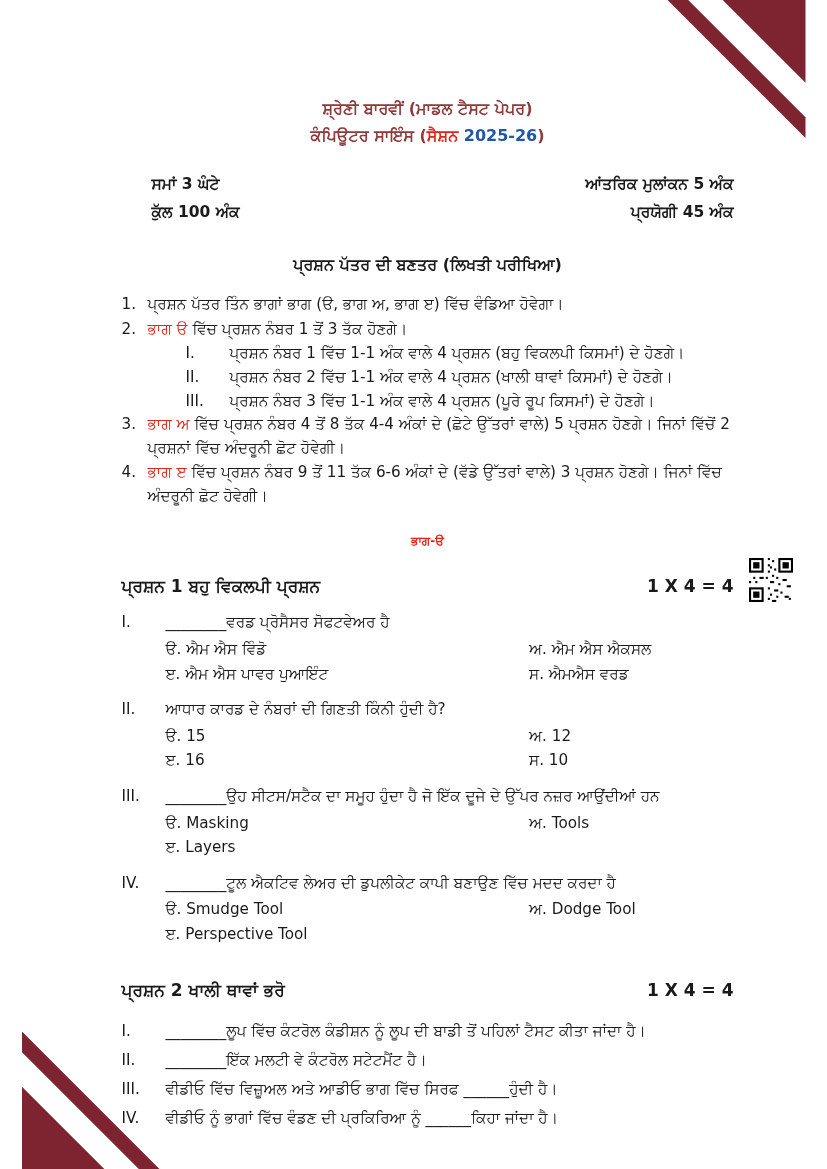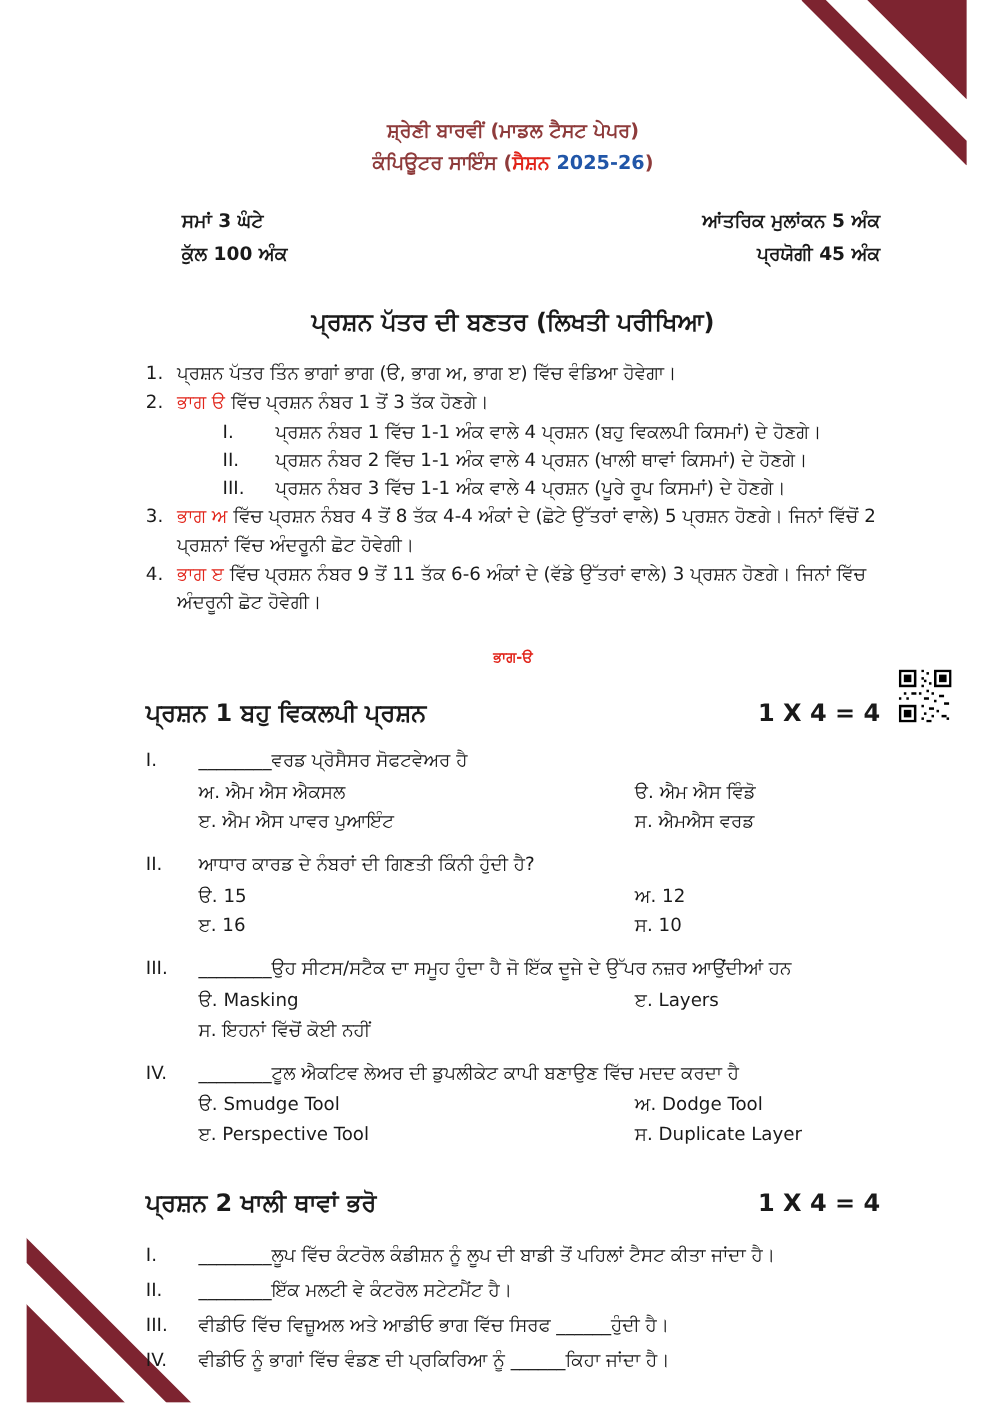--- a/index.html
+++ b/index.html
@@ -40,33 +40,33 @@
   }
 
   .title-block { text-align: center; font-weight: bold; font-size: 16px; color: #8e3b3b; line-height: 1.7; }
   .red  { color: #e1251b; }
   .blue { color: #2156a8; }
 
   .meta { display: flex; justify-content: space-between; margin-top: 22px; font-weight: bold; font-size: 15.5px; margin-left: 30px; }
   .meta-left div, .meta-right div { line-height: 1.78; }
   .meta-right { text-align: right; }
 
-  .structure-heading { text-align: center; font-weight: bold; font-size: 20px; margin-top: 26px; }
+  .structure-heading { text-align: center; font-weight: bold; font-size: 16px; margin-top: 26px; }
 
   .inst { margin-top: 16px; }
   .inst-item { display: flex; margin-bottom: 1px; }
   .inst-num { width: 26px; flex: 0 0 26px; }
   .inst-text { flex: 1; }
   .sub-list { margin-left: 64px; }
   .sub-item { display: flex; }
   .sub-num { width: 44px; flex: 0 0 44px; }
 
   .part-label { text-align: center; font-weight: bold; font-size: 12px; color: #e1251b; margin-top: 24px; }
 
-  .q-header { display: flex; justify-content: space-between; align-items: baseline; font-weight: bold; font-size: 20px; margin-top: 22px; }
+  .q-header { display: flex; justify-content: space-between; align-items: baseline; font-weight: bold; font-size: 17px; margin-top: 22px; }
 
   .q-item { margin-top: 12px; }
   .q-line { display: flex; }
   .q-num { width: 44px; flex: 0 0 44px; }
   .q-text { flex: 1; }
   .opt-grid {
     display: grid;
     grid-template-columns: 64% 36%;
     margin-left: 44px;
     line-height: 1.62;
@@ -202,22 +202,22 @@
     </div>
 
     <div>
 
       <div class="q-item">
         <div class="q-line">
           <span class="q-num">I.</span>
           <span class="q-text">________ਵਰਡ ਪ੍ਰੋਸੈਸਰ ਸੋਫਟਵੇਅਰ ਹੈ</span>
         </div>
         <div class="opt-grid">
+          <span>ੳ. ਐਮ ਐਸ ਵਿੰਡੋ</span>
           <span>ਅ. ਐਮ ਐਸ ਐਕਸਲ</span>
-          <span>ੳ. ਐਮ ਐਸ ਵਿੰਡੋ</span>
           <span>ੲ. ਐਮ ਐਸ ਪਾਵਰ ਪੁਆਇੰਟ</span>
           <span>ਸ. ਐਮਐਸ ਵਰਡ</span>
         </div>
       </div>
 
       <div class="q-item">
         <div class="q-line">
           <span class="q-num">II.</span>
           <span class="q-text">ਆਧਾਰ ਕਾਰਡ ਦੇ ਨੰਬਰਾਂ ਦੀ ਗਿਣਤੀ ਕਿੰਨੀ ਹੁੰਦੀ ਹੈ?</span>
         </div>
@@ -229,35 +229,34 @@
         </div>
       </div>
 
       <div class="q-item">
         <div class="q-line">
           <span class="q-num">III.</span>
           <span class="q-text">________ਉਹ ਸੀਟਸ/ਸਟੈਕ ਦਾ ਸਮੂਹ ਹੁੰਦਾ ਹੈ ਜੋ ਇੱਕ ਦੂਜੇ ਦੇ ਉੱਪਰ ਨਜ਼ਰ ਆਉਂਦੀਆਂ ਹਨ</span>
         </div>
         <div class="opt-grid">
           <span>ੳ. Masking</span>
+          <span>ਅ. Tools</span>
           <span>ੲ. Layers</span>
-          <span>ਸ. ਇਹਨਾਂ ਵਿੱਚੋਂ ਕੋਈ ਨਹੀਂ</span>
         </div>
       </div>
 
       <div class="q-item">
         <div class="q-line">
           <span class="q-num">IV.</span>
           <span class="q-text">________ਟੂਲ ਐਕਟਿਵ ਲੇਅਰ ਦੀ ਡੁਪਲੀਕੇਟ ਕਾਪੀ ਬਣਾਉਣ ਵਿੱਚ ਮਦਦ ਕਰਦਾ ਹੈ</span>
         </div>
         <div class="opt-grid">
           <span>ੳ. Smudge Tool</span>
           <span>ਅ. Dodge Tool</span>
           <span>ੲ. Perspective Tool</span>
-          <span>ਸ. Duplicate Layer</span>
         </div>
       </div>
 
     </div>
 
     <div class="q-header" style="margin-top: 30px;">
       <span>ਪ੍ਰਸ਼ਨ 2 ਖਾਲੀ ਥਾਵਾਂ ਭਰੋ</span>
       <span>1 X 4 = 4</span>
     </div>
 

